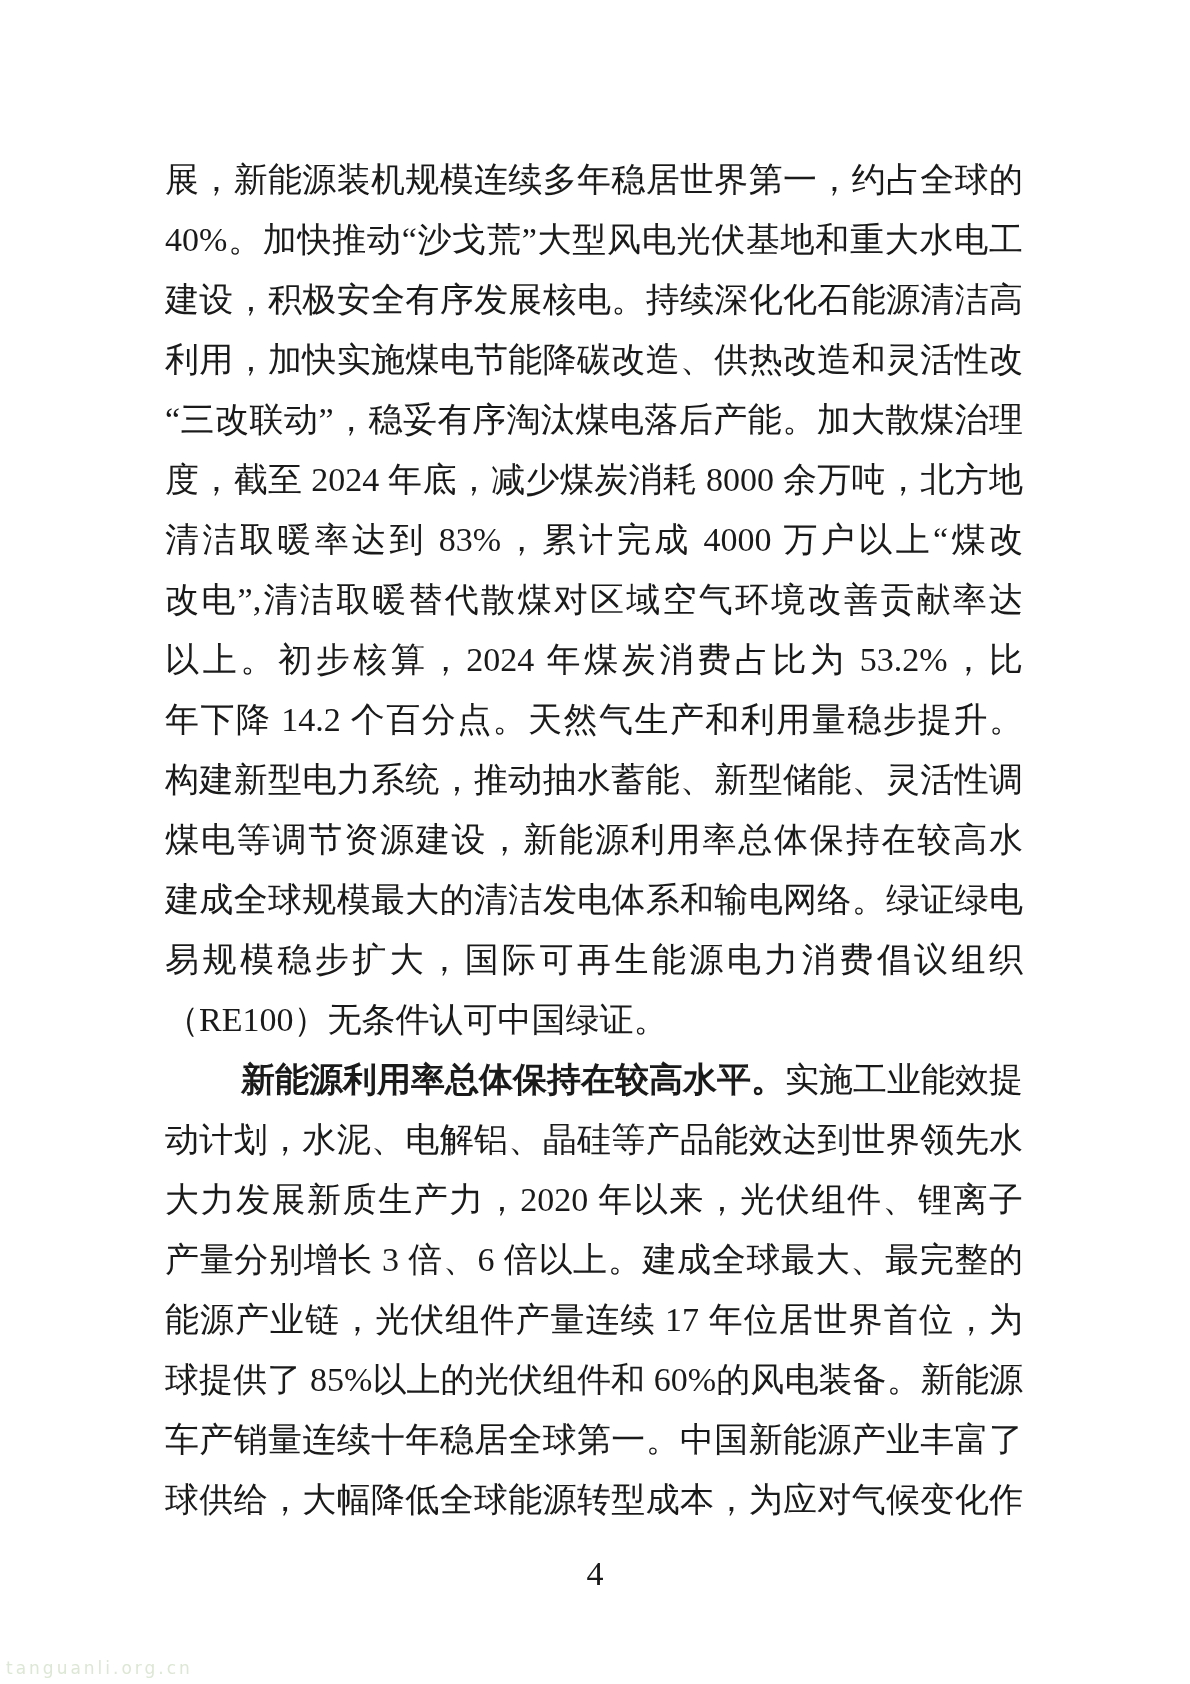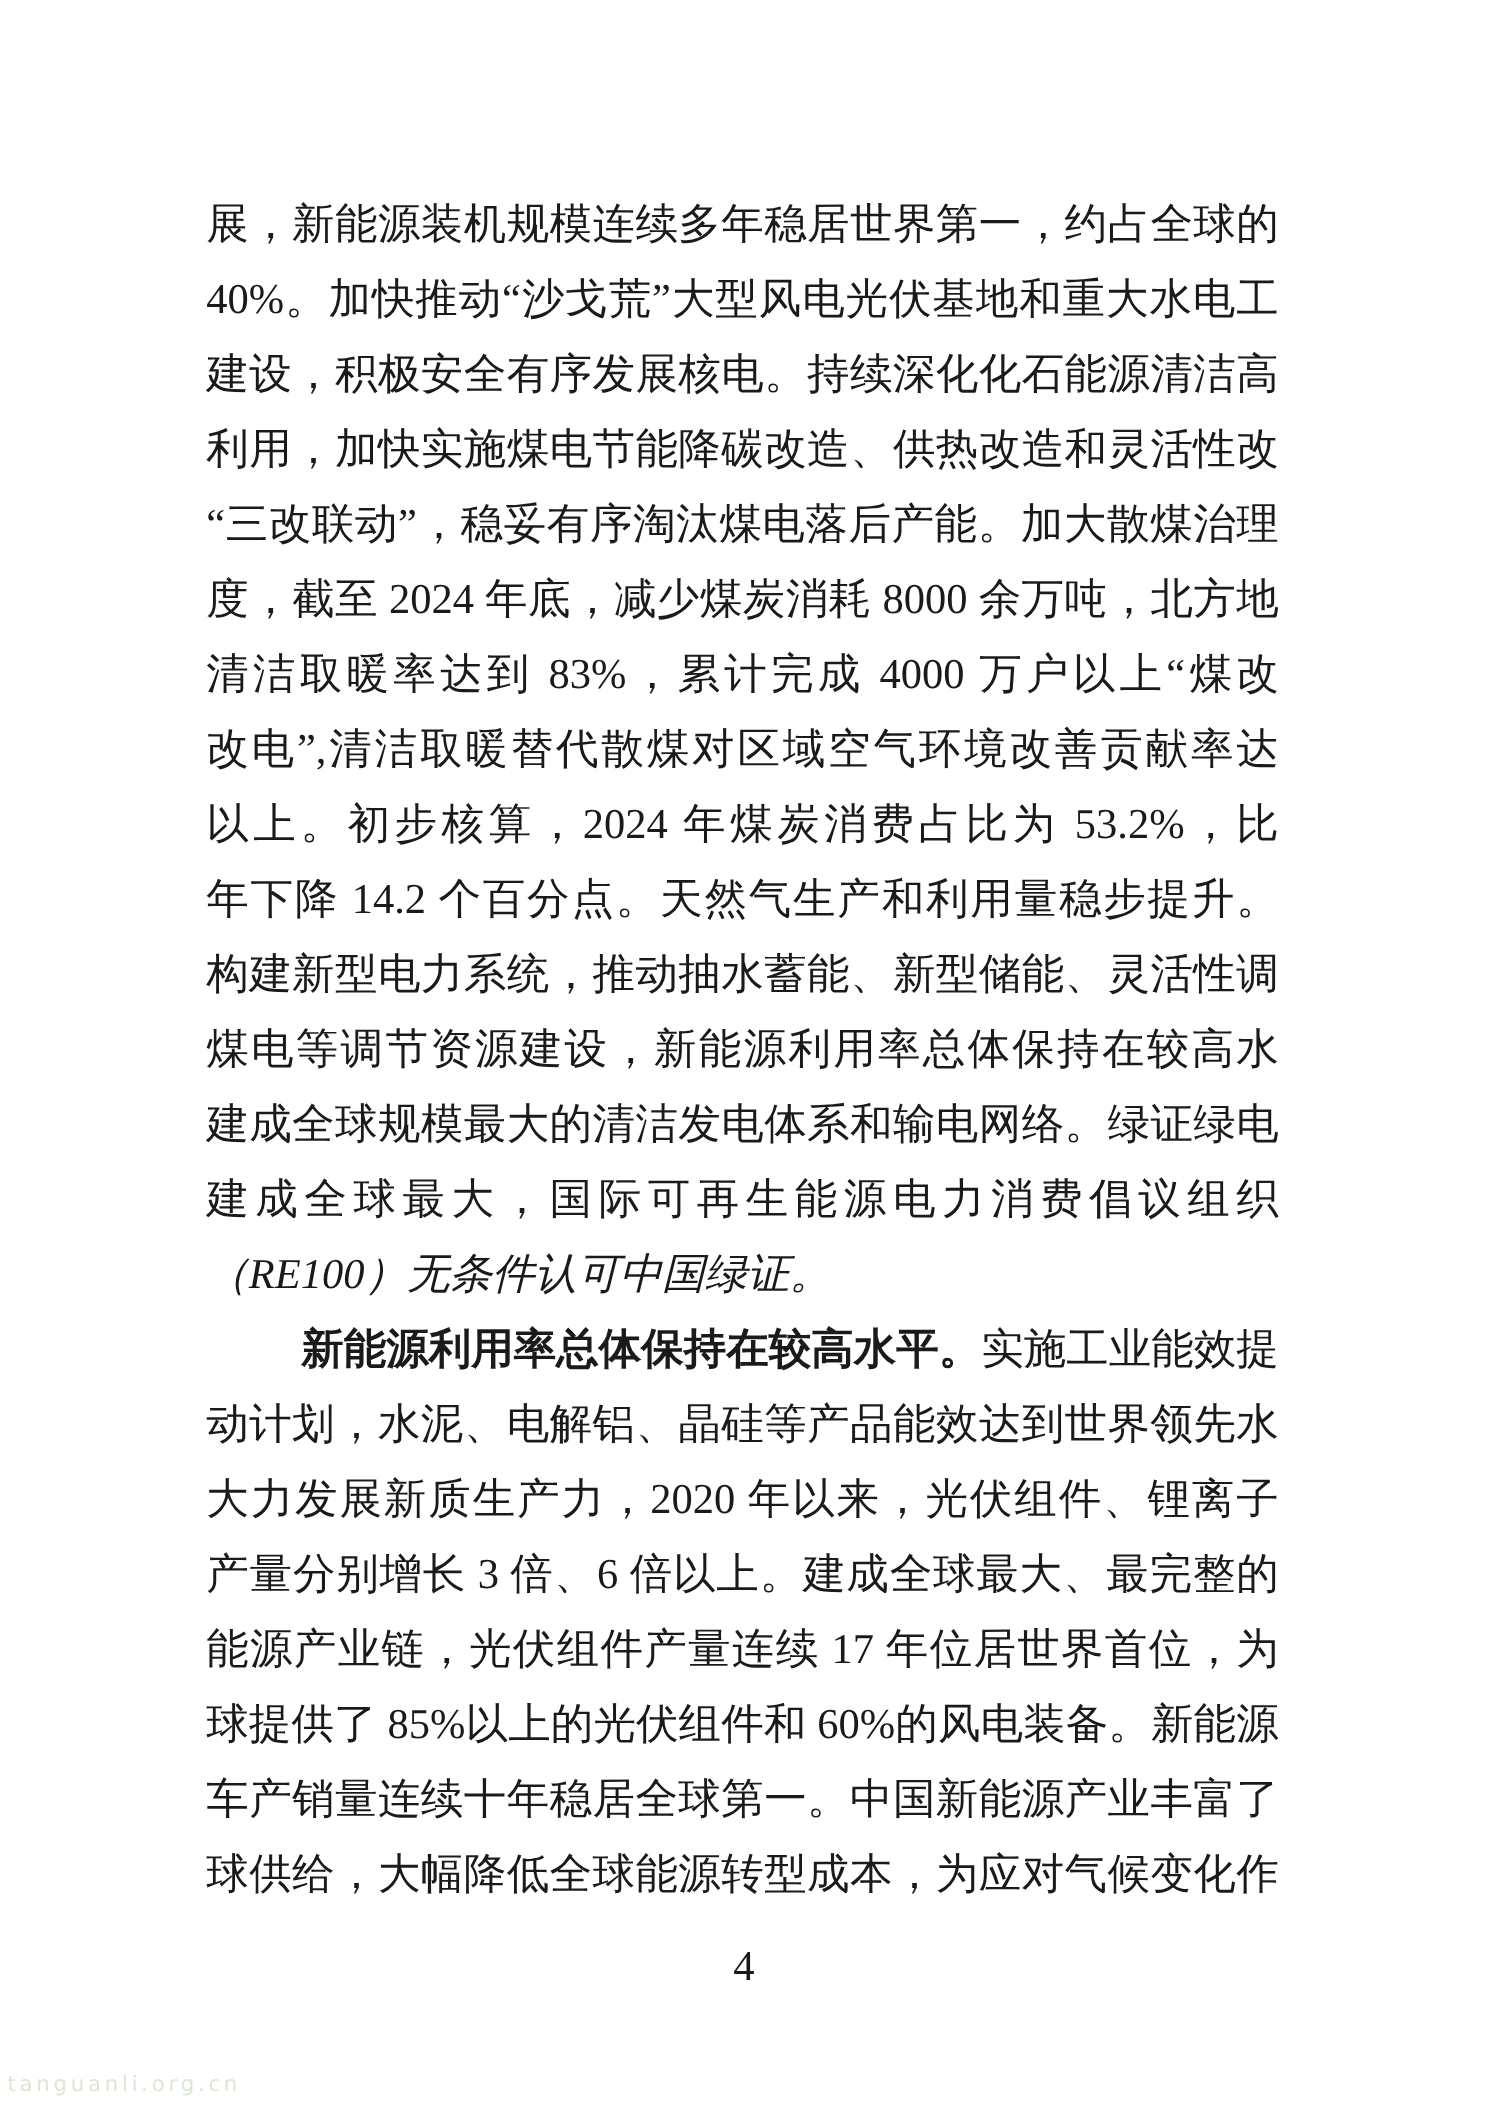--- a/index.html
+++ b/index.html
@@ -32,21 +32,20 @@
     font-size: 34px;
     color: #1a1a1a;
     text-align: justify;
     text-align-last: justify;
     overflow: hidden;
     white-space: normal;
   }
   .line.para-last {
     text-align: right;
     text-align-last: left;
-    font-style: italic;
   }
   .line.indent {
     text-indent: 76px;
   }
   .bold {
     font-weight: bold;
   }
   .page-number {
     position: absolute;
     left: 0;
@@ -79,21 +78,21 @@
     <div class="line">利用，加快实施煤电节能降碳改造、供热改造和灵活性改造</div>
     <div class="line">“三改联动”，稳妥有序淘汰煤电落后产能。加大散煤治理力</div>
     <div class="line">度，截至 2024 年底，减少煤炭消耗 8000 余万吨，北方地区</div>
     <div class="line">清洁取暖率达到 83%，累计完成 4000 万户以上“煤改气”“煤</div>
     <div class="line">改电”,清洁取暖替代散煤对区域空气环境改善贡献率达 30%</div>
     <div class="line">以上。初步核算，2024 年煤炭消费占比为 53.2%，比 2013</div>
     <div class="line">年下降 14.2 个百分点。天然气生产和利用量稳步提升。加快</div>
     <div class="line">构建新型电力系统，推动抽水蓄能、新型储能、灵活性调节</div>
     <div class="line">煤电等调节资源建设，新能源利用率总体保持在较高水平，</div>
     <div class="line">建成全球规模最大的清洁发电体系和输电网络。绿证绿电交</div>
-    <div class="line">建成全球最大，国际可再生能源电力消费倡议组织</div>
+    <div class="line">易规模稳步扩大，国际可再生能源电力消费倡议组织</div>
     <div class="line para-last">（RE100）无条件认可中国绿证。</div>
     <div class="line indent"><span class="bold">新能源利用率总体保持在较高水平。</span><span>实施工业能效提升行</span></div>
     <div class="line">动计划，水泥、电解铝、晶硅等产品能效达到世界领先水平。</div>
     <div class="line">大力发展新质生产力，2020 年以来，光伏组件、锂离子电池</div>
     <div class="line">产量分别增长 3 倍、6 倍以上。建成全球最大、最完整的新</div>
     <div class="line">能源产业链，光伏组件产量连续 17 年位居世界首位，为全</div>
     <div class="line">球提供了 85%以上的光伏组件和 60%的风电装备。新能源汽</div>
     <div class="line">车产销量连续十年稳居全球第一。中国新能源产业丰富了全</div>
     <div class="line">球供给，大幅降低全球能源转型成本，为应对气候变化作出</div>
   </div>

